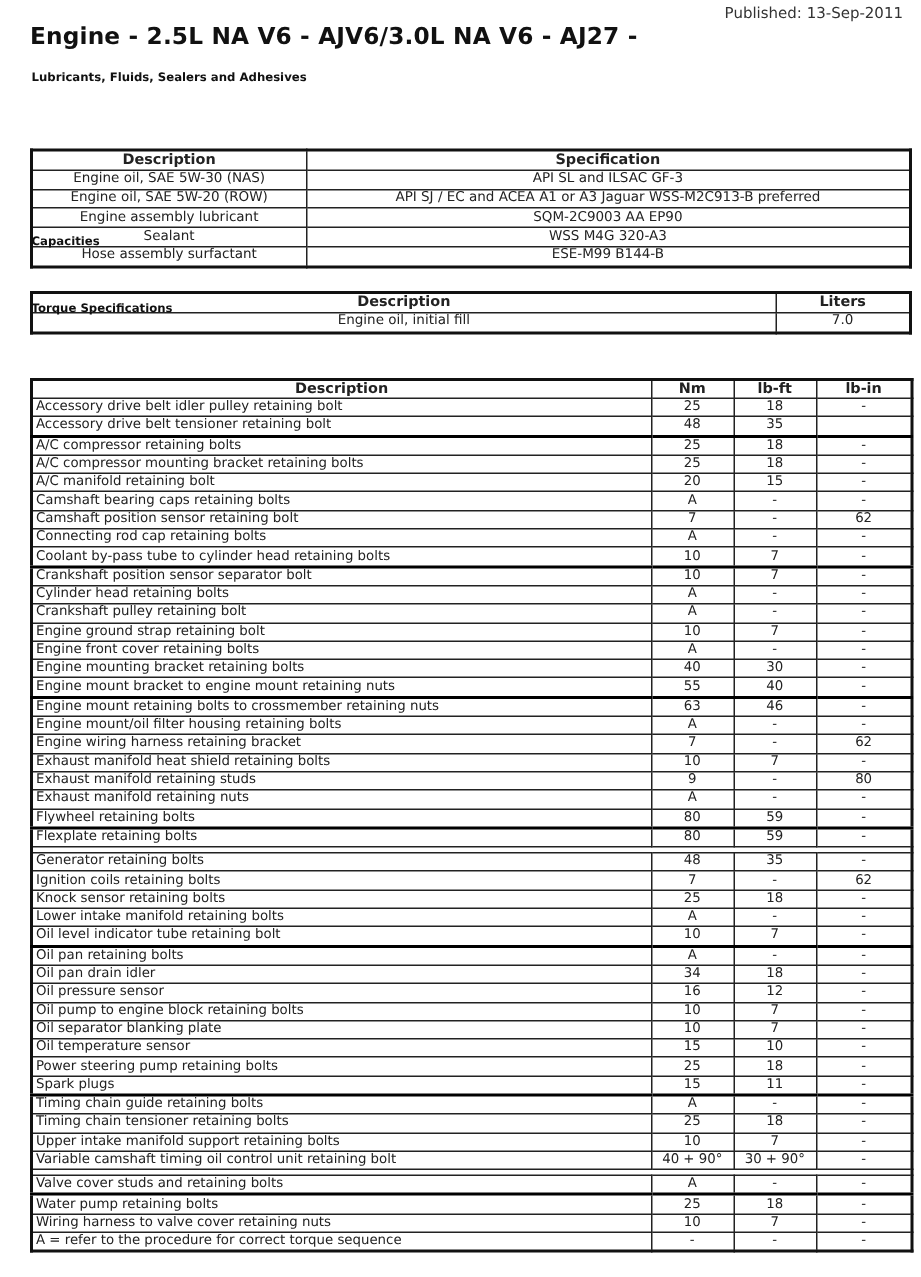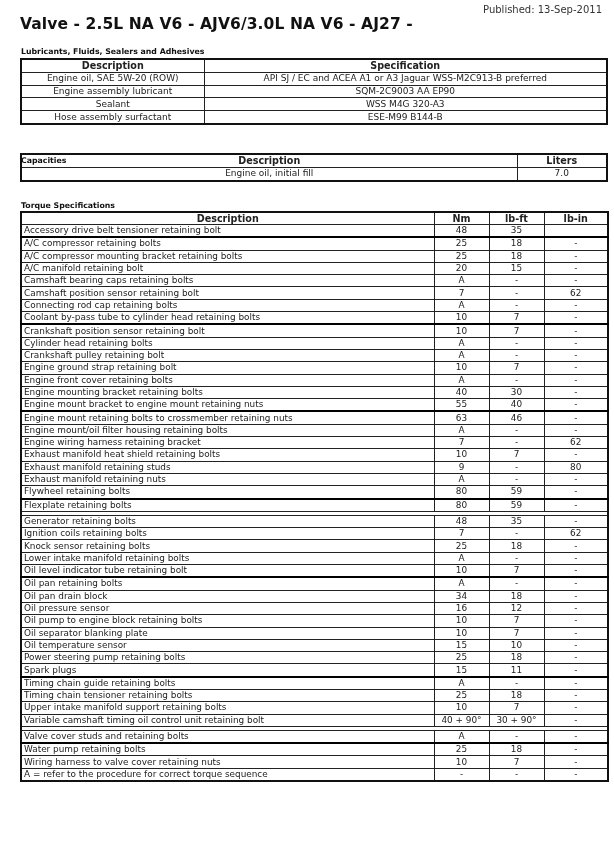--- a/index.html
+++ b/index.html
@@ -1,54 +1,58 @@
 <!DOCTYPE html>
 <html><head>
 <meta charset="utf-8">
 <style>
   html, body { margin: 0; padding: 0; background: #ffffff; }
   body { width: 614px; height: 851px; position: relative; overflow: hidden;
          font-family: "DejaVu Sans", sans-serif; color: #222; }
   .published { position: absolute; top: 4px; right: 12px; font-size: 10px; color: #333; }
   .title { position: absolute; left: 20px; top: 15px; font-size: 15.5px; font-weight: bold; color: #111; letter-spacing: 0.1px; }
   .section-label { position: absolute; left: 21px; font-size: 7.8px; font-weight: bold; color: #111; }
-  table { position: absolute; border-collapse: collapse; font-size: 9px; color: #222; }
+  table { position: absolute; border-collapse: collapse; font-size: 9px; color: #222; margin-top: 41px; }
   td, th { border: 1px solid #222; padding: 0 2px; line-height: 11px; height: 11.8px; white-space: nowrap; overflow: hidden; }
   th { font-weight: bold; font-size: 9.6px; text-align: center; }
   .c { text-align: center; }
   .l { text-align: left; }
   .thick-top td { border-top: 2px solid #000; }
   table.outer { border: 2px solid #111; }
   .lub { left: 20px; top: 58px; width: 588px; }
   .cap { left: 20px; top: 153px; width: 588px; }
   .tq  { left: 20px; top: 211px; width: 589px; }
   .tq td { height: 11.3px; line-height: 11px; font-size: 8.9px; }
   .tq th { height: 11px; line-height: 11px; }
   .gap td { border: none; height: 3px; padding: 0; line-height: 3px; }
   .empty-cell { border-top: none !important; border-bottom: none !important; border-right: 1px solid #ddd !important; }
 </style>
 </head>
 <body>
 
 <div class="published">Published: 13-Sep-2011</div>
-<div class="title">Valve - 2.5L NA V6 - AJV6/3.0L NA V6 - AJ27 -</div>
+<div class="title">Engine - 2.5L NA V6 - AJV6/3.0L NA V6 - AJ27 -</div>
 
 <div class="section-label" style="top:47px;">Lubricants, Fluids, Sealers and Adhesives</div>
 <table class="lub outer">
   <colgroup>
       <col style="width:183px">
       <col>
     </colgroup>
   <thead>
     <tr>
       <th>Description</th>
       <th>Specification</th>
     </tr>
   </thead>
   <tbody id="lub-body">
+      <tr>
+        <td class="c">Engine oil, SAE 5W-30 (NAS)</td>
+        <td class="c">API SL and ILSAC GF-3</td>
+      </tr>
       <tr>
         <td class="c">Engine oil, SAE 5W-20 (ROW)</td>
         <td class="c">API SJ / EC and ACEA A1 or A3 Jaguar WSS-M2C913-B preferred</td>
       </tr>
       <tr>
         <td class="c">Engine assembly lubricant</td>
         <td class="c">SQM-2C9003 AA EP90</td>
       </tr>
       <tr>
         <td class="c">Sealant</td>
@@ -92,20 +96,26 @@
   <thead>
     <tr>
       <th>Description</th>
       <th>Nm</th>
       <th>lb-ft</th>
       <th>lb-in</th>
     </tr>
   </thead>
   <tbody id="tq-body">
       <tr>
+        <td class="l">Accessory drive belt idler pulley retaining bolt</td>
+        <td class="c">25</td>
+        <td class="c">18</td>
+        <td class="c">-</td>
+      </tr>
+      <tr>
         <td class="l">Accessory drive belt tensioner retaining bolt</td>
         <td class="c">48</td>
         <td class="c">35</td>
         <td class="c empty-cell"></td>
       </tr>
       <tr class="thick-top">
         <td class="l">A/C compressor retaining bolts</td>
         <td class="c">25</td>
         <td class="c">18</td>
         <td class="c">-</td>
@@ -140,21 +150,21 @@
         <td class="c">-</td>
         <td class="c">-</td>
       </tr>
       <tr>
         <td class="l">Coolant by-pass tube to cylinder head retaining bolts</td>
         <td class="c">10</td>
         <td class="c">7</td>
         <td class="c">-</td>
       </tr>
       <tr class="thick-top">
-        <td class="l">Crankshaft position sensor retaining bolt</td>
+        <td class="l">Crankshaft position sensor separator bolt</td>
         <td class="c">10</td>
         <td class="c">7</td>
         <td class="c">-</td>
       </tr>
       <tr>
         <td class="l">Cylinder head retaining bolts</td>
         <td class="c">A</td>
         <td class="c">-</td>
         <td class="c">-</td>
       </tr>
@@ -269,21 +279,21 @@
         <td class="c">7</td>
         <td class="c">-</td>
       </tr>
       <tr class="thick-top">
         <td class="l">Oil pan retaining bolts</td>
         <td class="c">A</td>
         <td class="c">-</td>
         <td class="c">-</td>
       </tr>
       <tr>
-        <td class="l">Oil pan drain block</td>
+        <td class="l">Oil pan drain idler</td>
         <td class="c">34</td>
         <td class="c">18</td>
         <td class="c">-</td>
       </tr>
       <tr>
         <td class="l">Oil pressure sensor</td>
         <td class="c">16</td>
         <td class="c">12</td>
         <td class="c">-</td>
       </tr>

